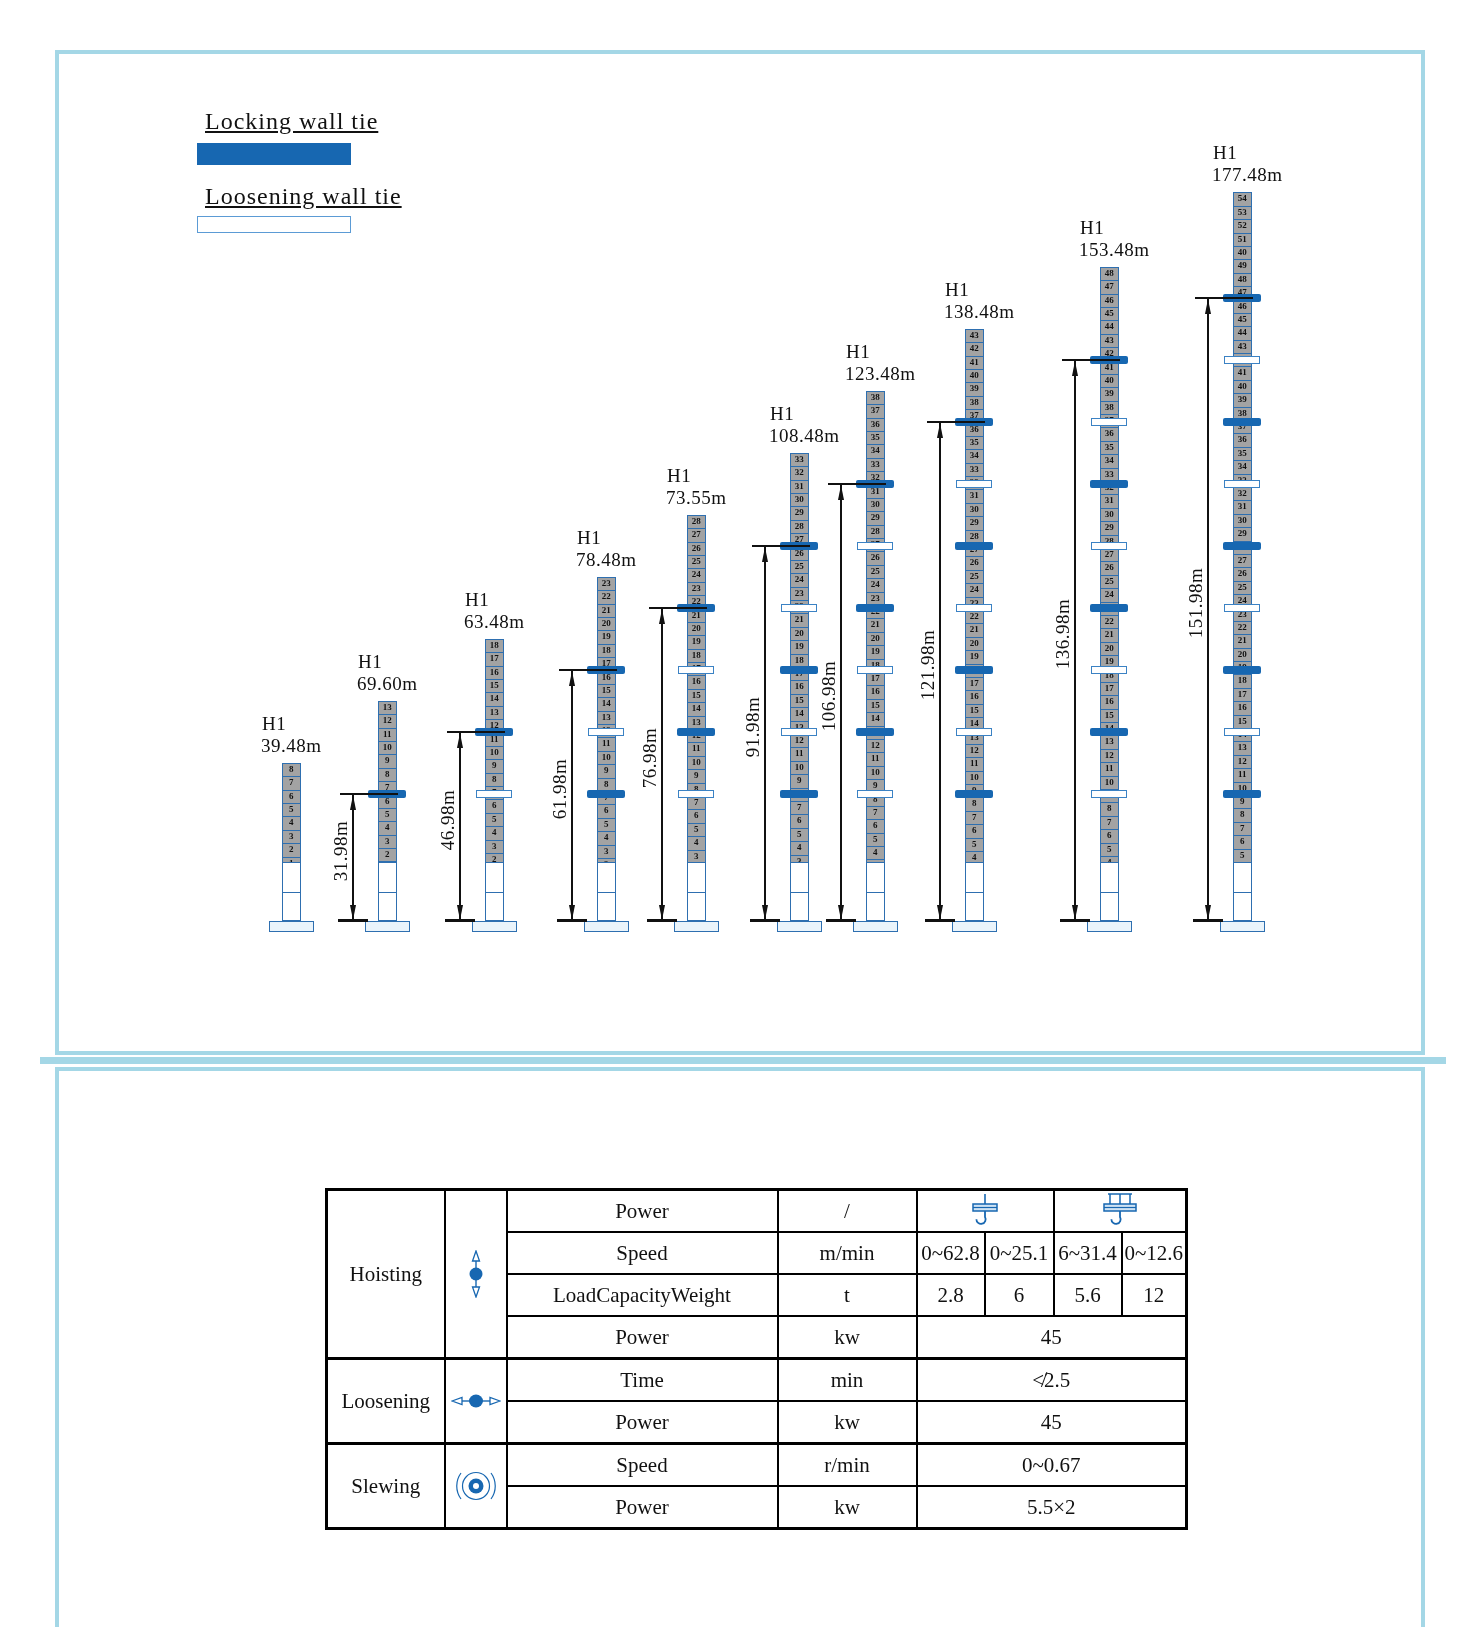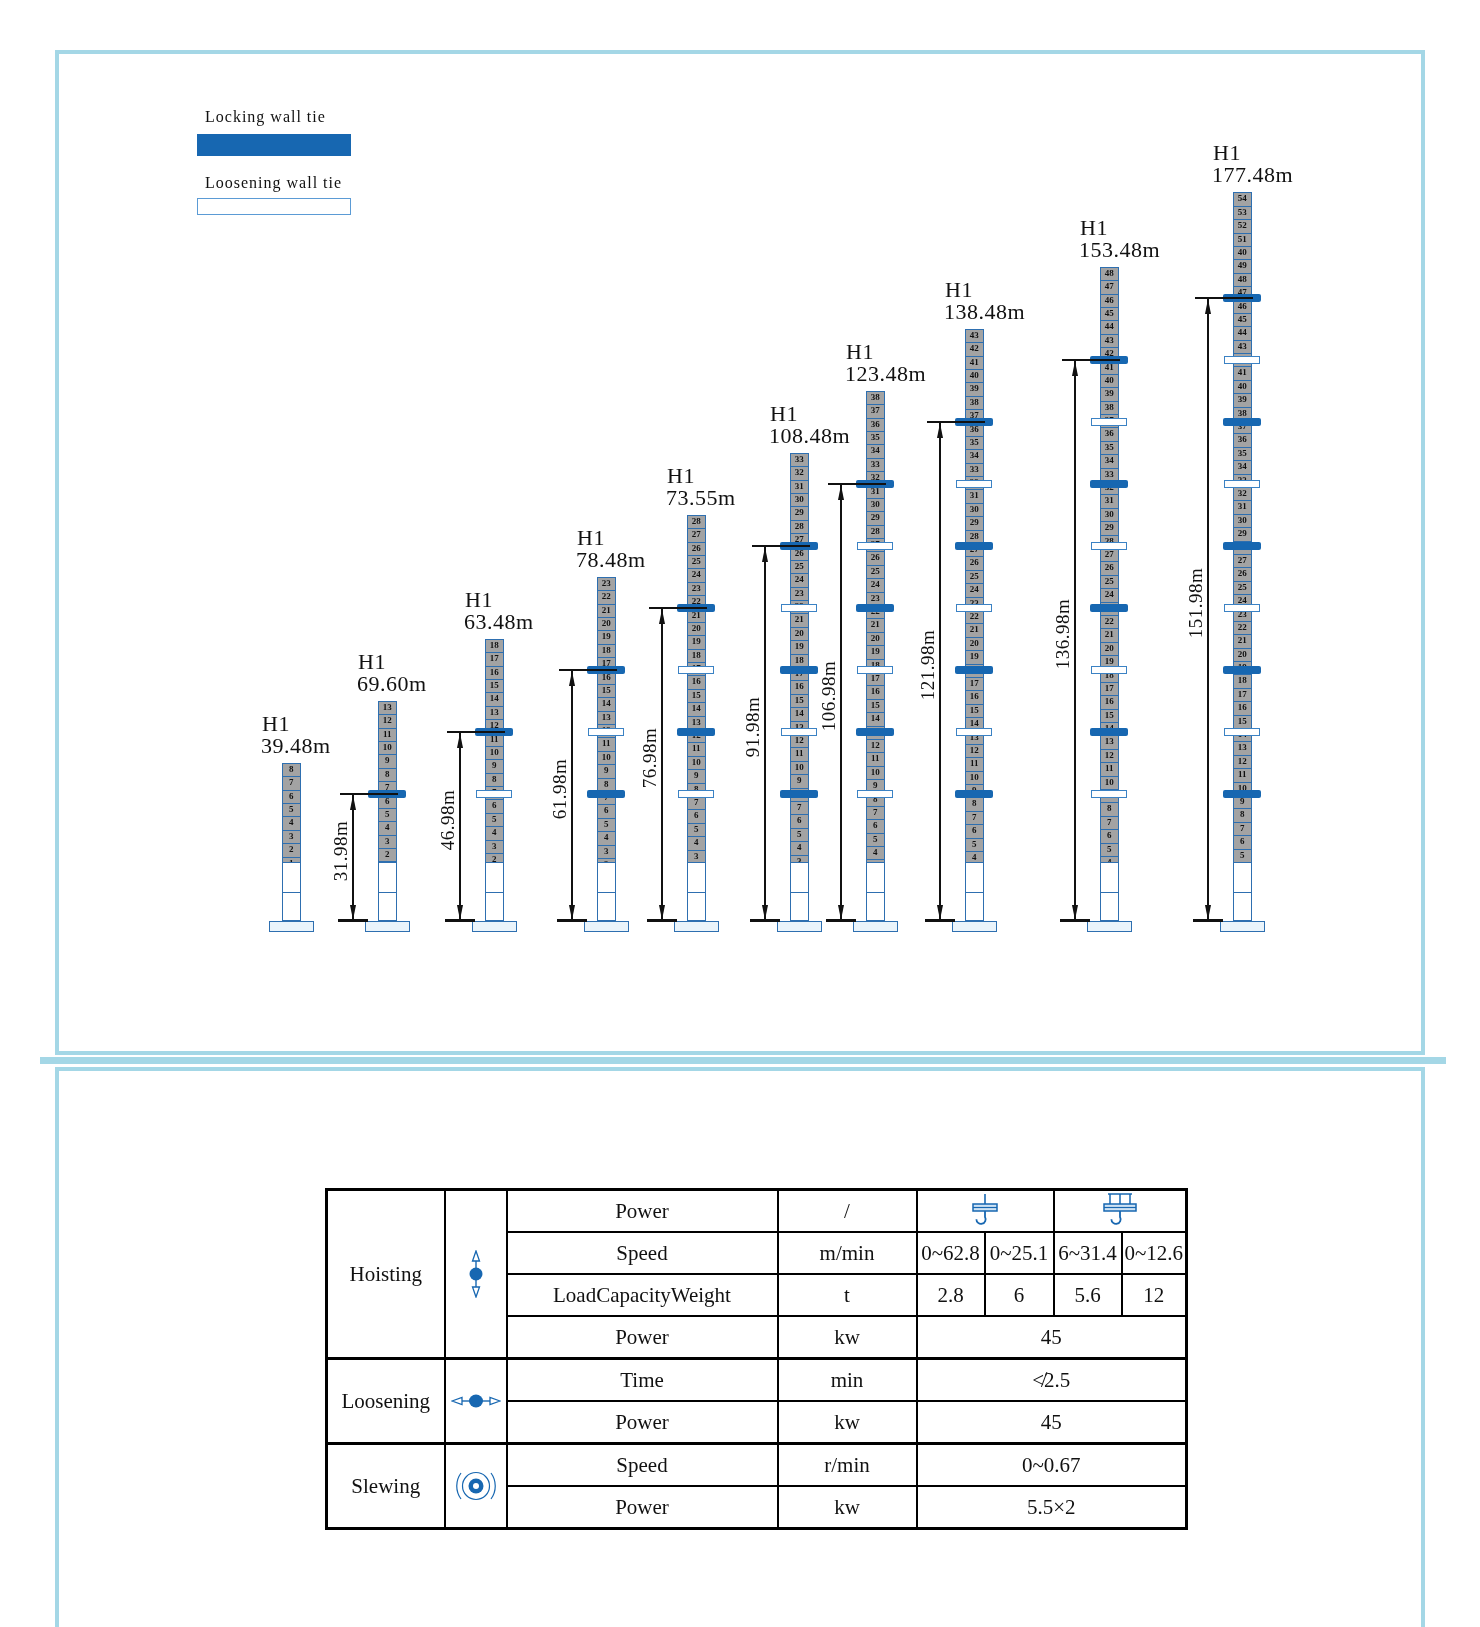--- a/index.html
+++ b/index.html
@@ -5,28 +5,28 @@
   html,body{margin:0;padding:0;background:#fff;}
   .canvas{position:relative;width:1480px;height:1627px;background:#fff;overflow:hidden;
           font-family:"Liberation Serif","DejaVu Serif",serif;color:#111;}
   .panel{position:absolute;border:4px solid #a4d7e6;background:#fff;box-sizing:border-box;}
   .panel-top{left:55px;top:50px;width:1370px;height:1005px;}
   .panel-sep{position:absolute;left:40px;top:1057px;width:1406px;height:7px;background:#a4d7e6;}
   .panel-bottom{left:55px;top:1067px;width:1370px;height:600px;}
 
   
   .legend{position:absolute;left:197px;top:108px;width:260px;}
-  .legend-label{font-size:16px;margin-left:8px;letter-spacing:1px;white-space:nowrap;}
+  .legend-label{font-size:24px;margin-left:8px;letter-spacing:1px;white-space:nowrap;text-decoration:underline;}
   .legend-bar{width:154px;box-sizing:border-box;}
   .bar-solid{height:22px;background:#1767b1;margin:8px 0 18px 0;}
   .bar-open{height:17px;background:#fff;border:1.5px solid #5b9bd5;margin-top:6px;}
 
   
   #towers{position:absolute;left:0;top:0;width:1480px;height:1060px;}
-  .tower-label{position:absolute;font-size:22px;line-height:22px;letter-spacing:0.5px;white-space:nowrap;}
+  .tower-label{position:absolute;font-size:19px;line-height:22px;letter-spacing:0.5px;white-space:nowrap;}
   .mast{position:absolute;box-sizing:content-box;border:1.2px solid #2e6fb0;background:#a3a3a3;}
   .mcell{height:12.4px;border-bottom:1px solid #2e6fb0;font-size:9px;line-height:11.5px;
          text-align:center;overflow:hidden;font-weight:600;}
   .mcell:last-child{border-bottom:none;}
   .mast-blank{position:absolute;box-sizing:border-box;border:1.2px solid #2e6fb0;background:#fff;}
   .bhalf{height:28.5px;border-bottom:1px solid #2e6fb0;}
   .plate{position:absolute;box-sizing:border-box;border:1.4px solid #2e6fb0;background:#eaf4fb;}
   .tie-solid{position:absolute;background:#1767b1;border-radius:2px;}
   .tie-open{position:absolute;background:#fff;border:1.4px solid #3b82c4;box-sizing:border-box;}
   .dim-h,.dim-v,.dim-tick{position:absolute;background:#111;}

